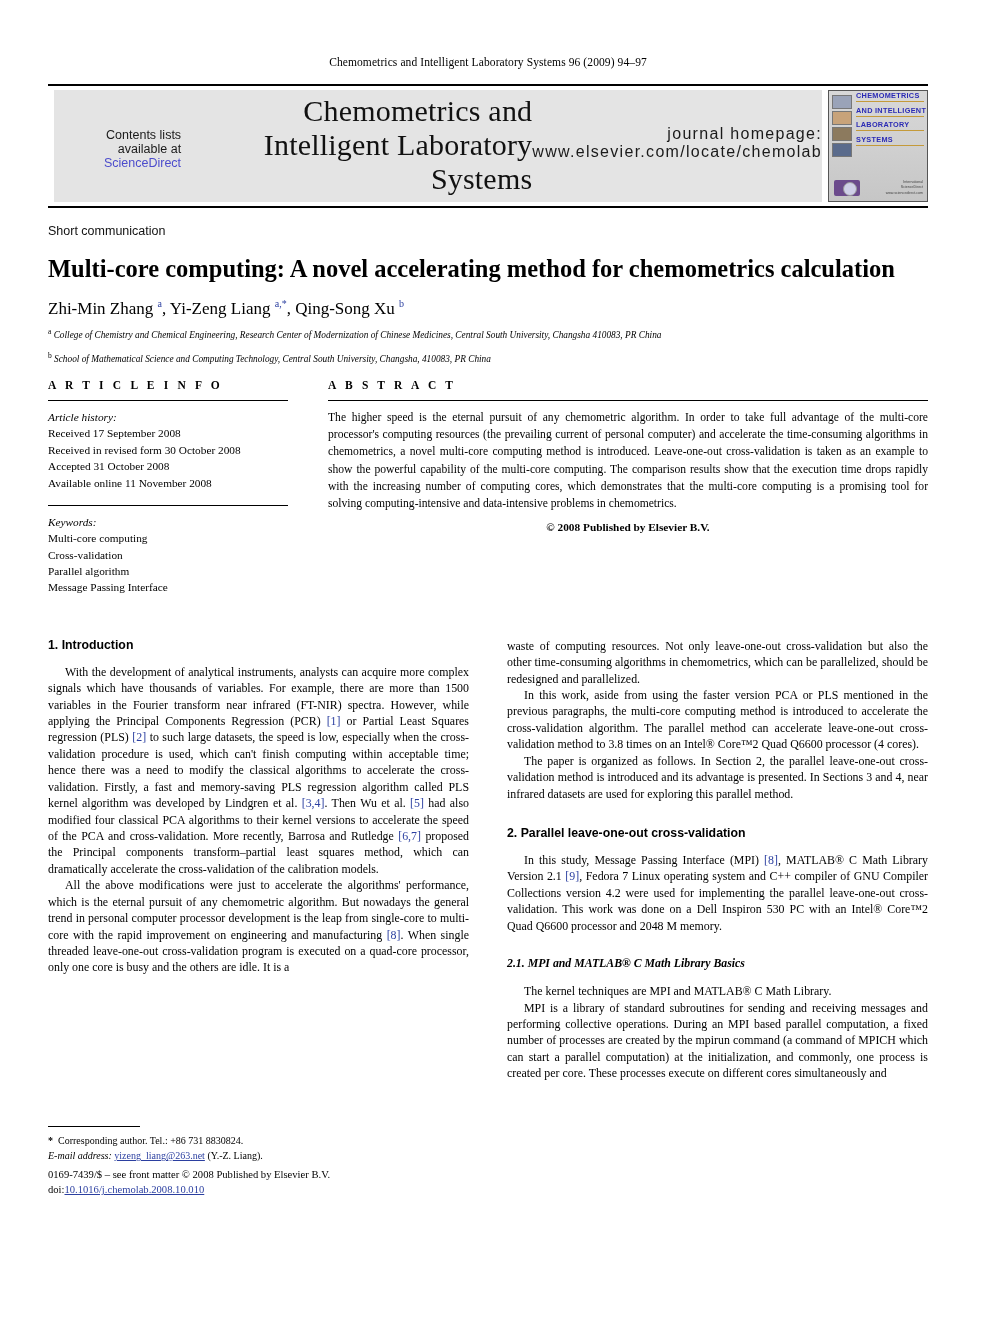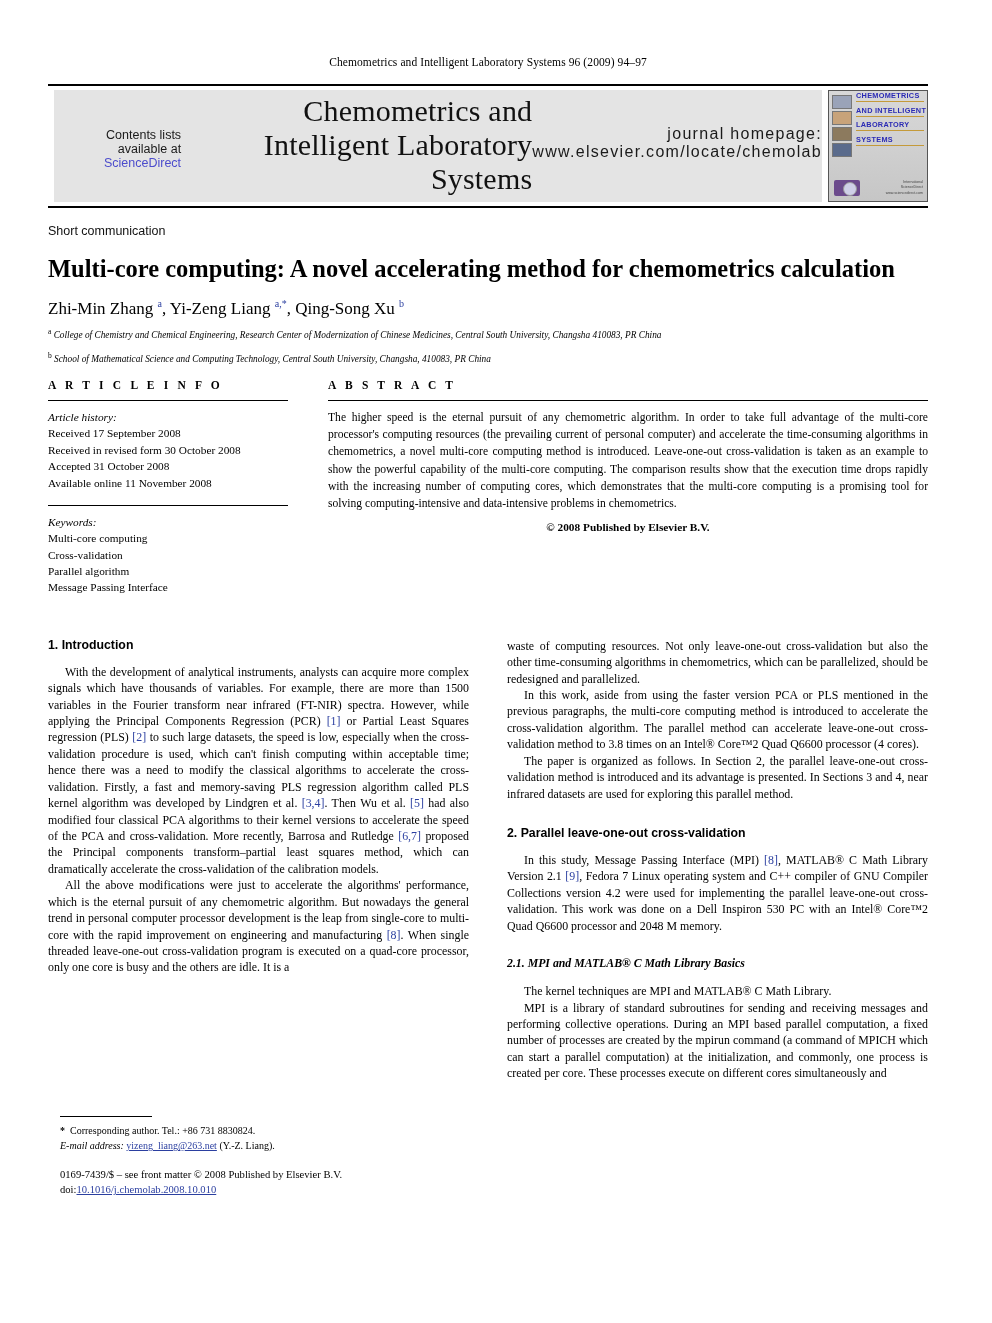--- a/index.html
+++ b/index.html
@@ -212,34 +212,34 @@
     font-size: 11.9px;
     line-height: 1.38;
     text-align: justify;
     margin: 0;
     text-indent: 17px;
   }
   p.bp.noind { text-indent: 0; }
   .ref { color: #2b3fa0; }
 
   
-  .footnote-wrap { position: absolute; left: 12px; bottom: 0; width: 100%; }
+  .footnote-wrap { position: absolute; left: 0; bottom: 0; width: 100%; }
   .fn-rule { width: 92px; border-top: 1px solid #000; margin-bottom: 6px; }
   .fn {
     font-family: "Liberation Serif", serif;
     font-size: 10px;
     line-height: 1.5;
   }
   .fn .it { font-style: italic; }
   .fn a, .link { color: #2b3fa0; text-decoration: underline; }
   .issn {
     font-family: "Liberation Serif", serif;
     font-size: 10.6px;
     line-height: 1.45;
-    margin-top: 14px;
+    margin-top: 4px;
   }
 </style>
 </head>
 <body>
 
 <div class="page">
 
   <div class="running-head">Chemometrics and Intelligent Laboratory Systems 96 (2009) 94–97</div>
 
   <div class="masthead">

